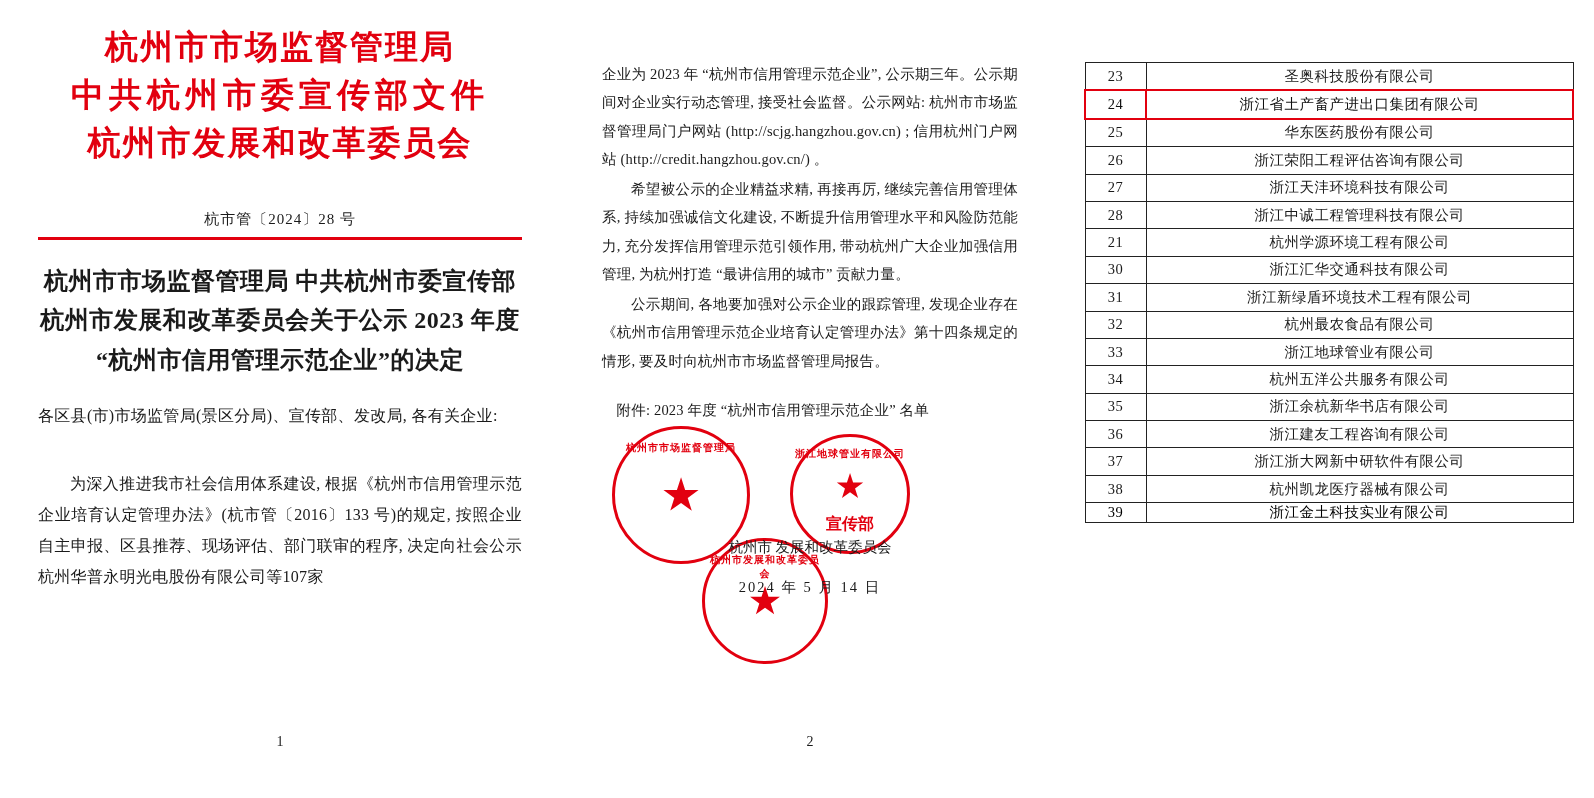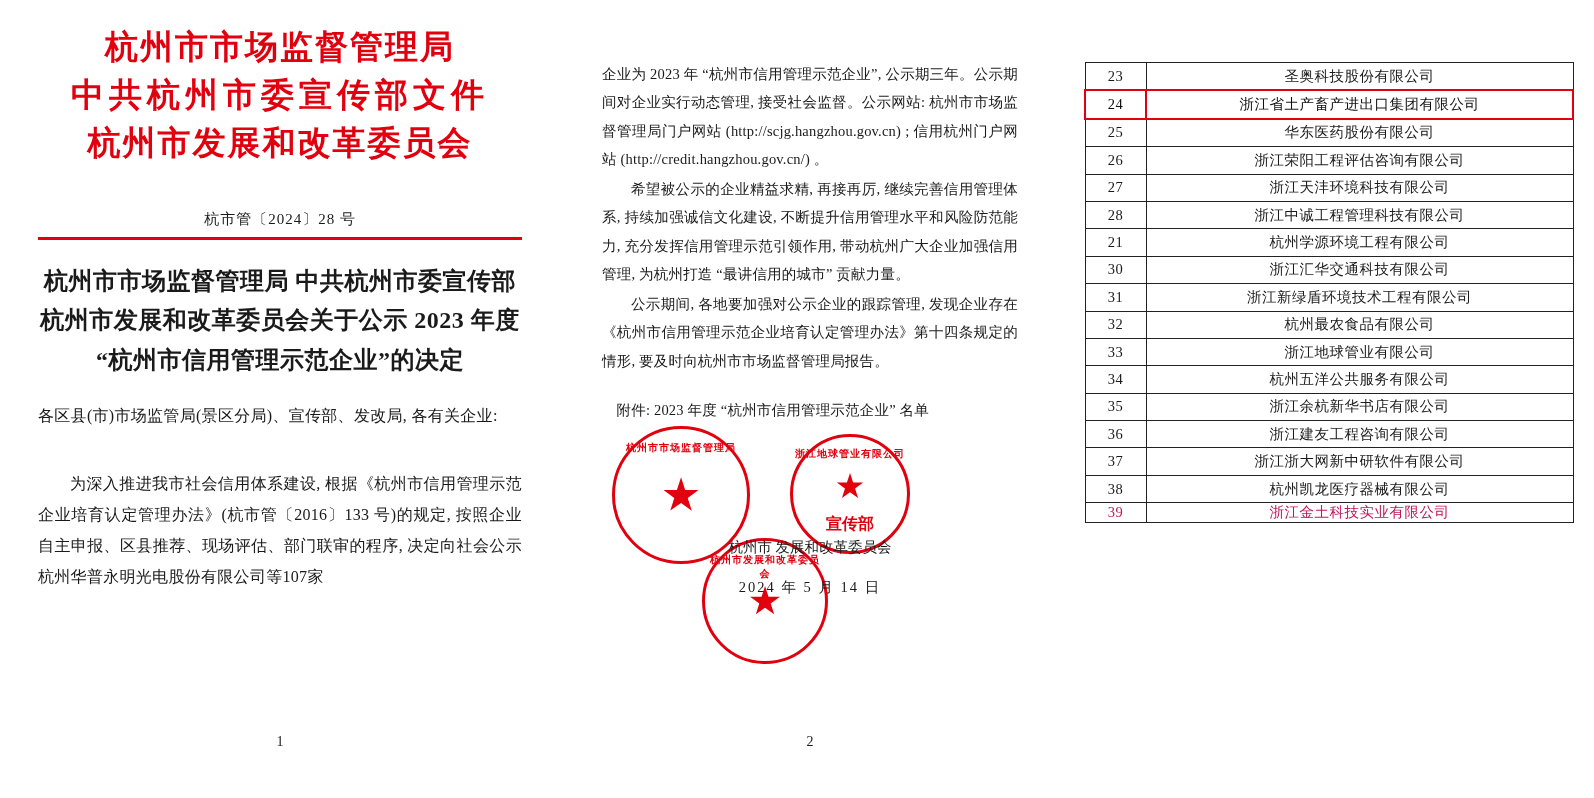--- a/index.html
+++ b/index.html
@@ -198,21 +198,21 @@
   }
   td.idx { width: 60px; }
   tr.highlight td {
     border-color: #e2000f;
     border-width: 2px;
     color: #111;
   }
   tr.clipped td {
     height: 13px;
     overflow: hidden;
-    color: #be185d;
+    color: #000000;
   }
   .clip-mask {
     position: absolute;
     left: 24px; right: 24px;
     bottom: 228px;
     height: 16px;
     background: #fff;
   }
 </style>
 </head>

